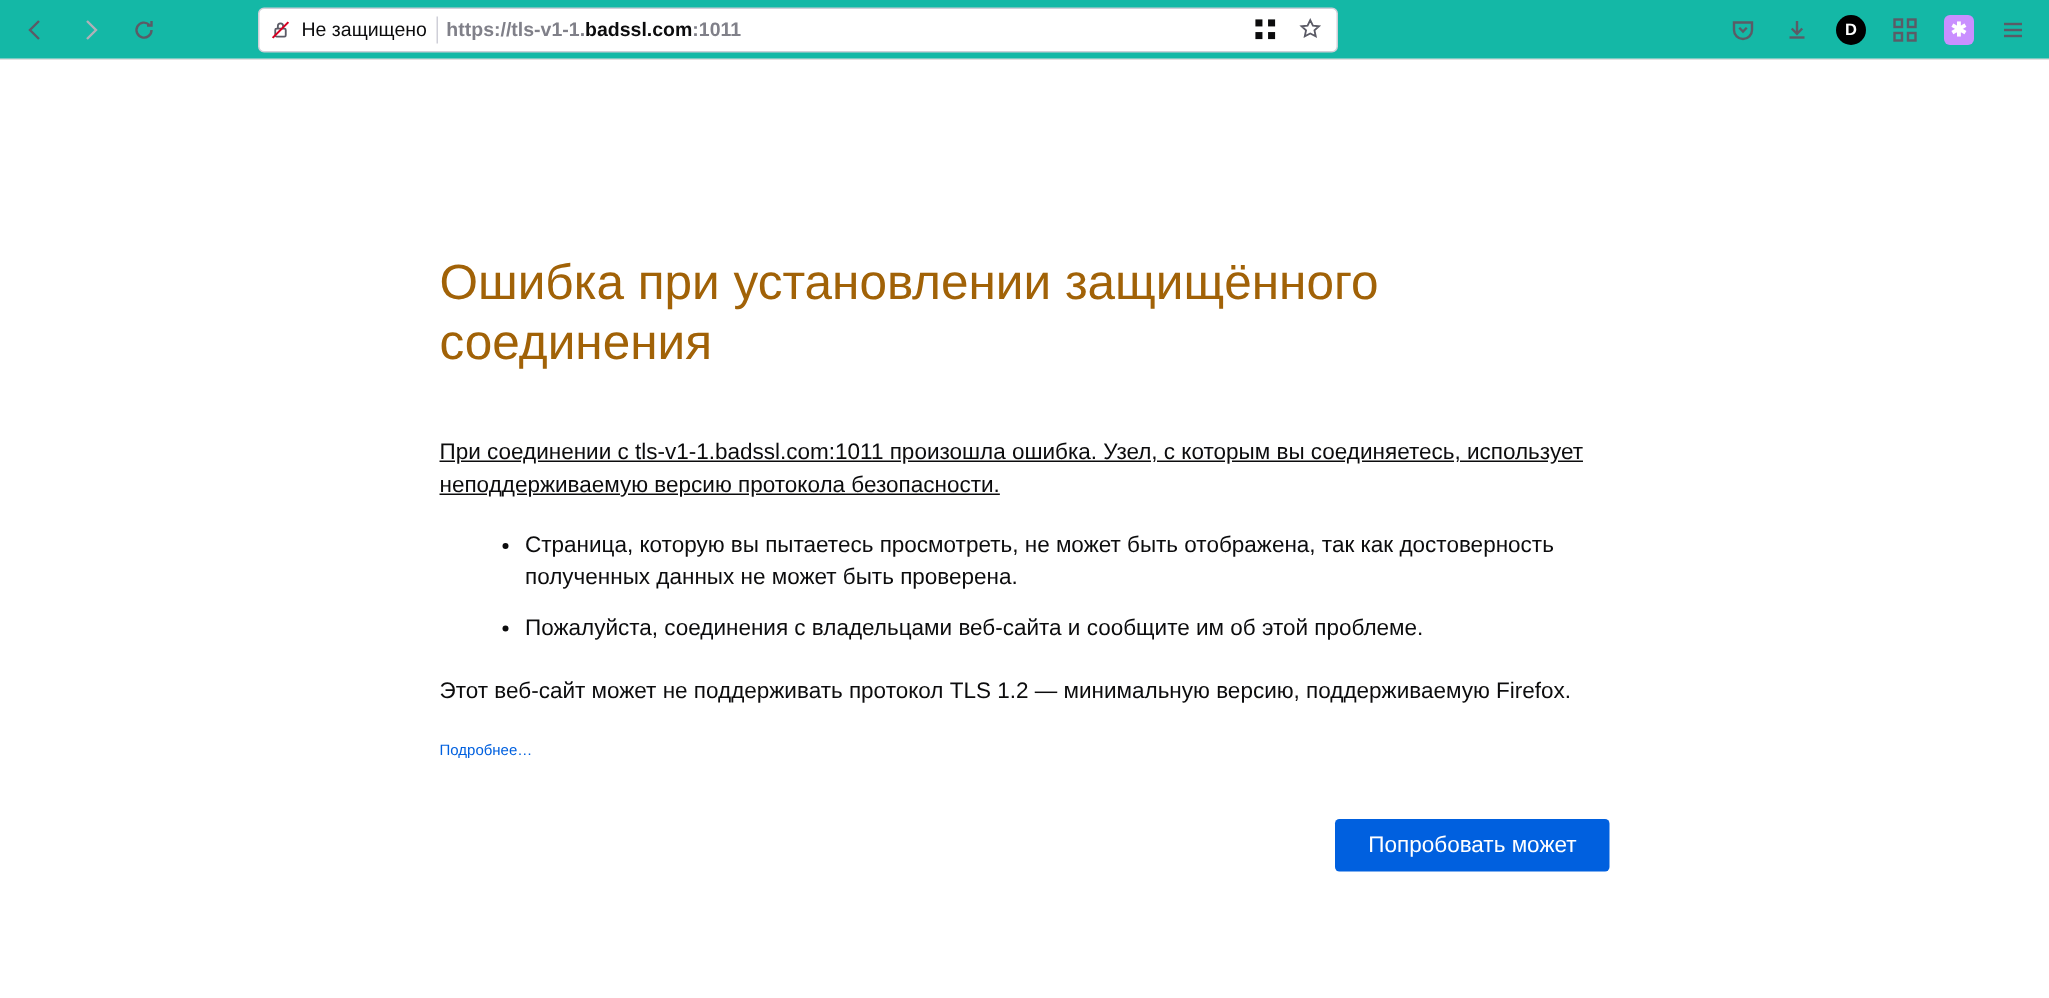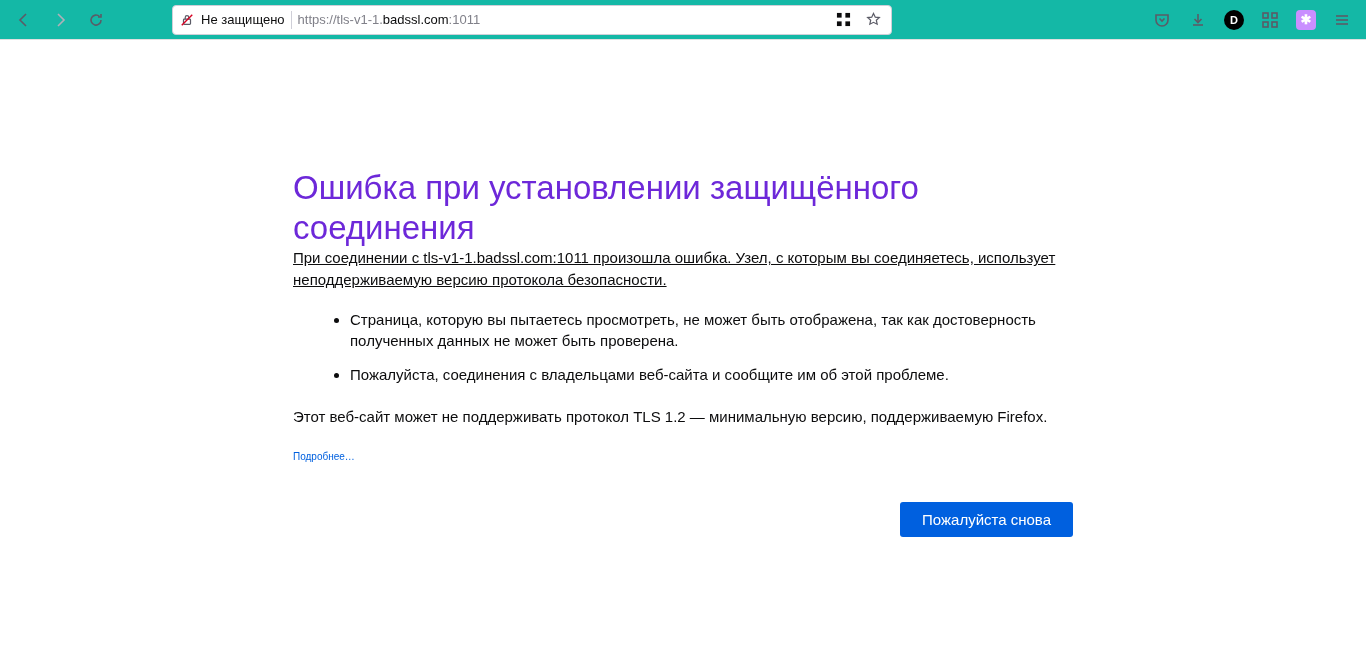--- a/index.html
+++ b/index.html
@@ -31,21 +31,21 @@
     display: flex;
     align-items: center;
     padding: 0 6px;
     gap: 6px;
     font-size: 13px;
     background: #fff;
   }
   .lock-slash { display:flex; align-items:center; justify-content:center; width:16px; height:16px; }
   .sec-label { color: #0c0c0d; font-size: 13px; white-space: nowrap; }
   .sec-sep { width:1px; height:18px; background:#cfcfd8; }
-  .url-text { flex:1; white-space:nowrap; overflow:hidden; color:#808089; font-size:13px; }
+  .url-text { flex:1; white-space:nowrap; overflow:hidden; color:#808089; font-size:13px;font-weight:bold; }
   .url-text .host { color:#0c0c0d; }
   .url-end-btn { width:24px; height:24px; display:flex; align-items:center; justify-content:center; color:#5b5b66; }
   .url-end-btn svg { width:15px; height:15px; }
   .toolbar-right { margin-left:auto; display:flex; align-items:center; gap:4px; }
   .ext-badge {
     width:20px;height:20px;border-radius:50%;background:#000;color:#fff;
     display:flex;align-items:center;justify-content:center;font-size:11px;font-weight:600;
   }
   .ext-purple {
     width:20px;height:20px;border-radius:4px;background:#c98fff;color:#fff;
@@ -57,21 +57,22 @@
     display:flex;
     justify-content:center;
   }
   .container {
     width: 780px;
     margin-top: 128px;
   }
   h1.title {
     font-size: 33px;
     font-weight: 400;
-    color:#6d28d9;
+    color:#a16207;
+    margin-bottom: 44px;
     line-height: 1.2;
   }
   p.desc, p.errcode, p.tls, ul.list li {
     font-size: 15px;
     line-height: 1.45;
     color:#0c0c0d;
   }
   p.desc { margin-bottom: 18px; text-decoration: underline; }
   p.errcode { margin-bottom: 34px; }
   ul.list { list-style: disc; padding-left: 40px; margin-bottom: 20px; }
@@ -185,16 +186,16 @@
     <ul class="list">
       <li>Страница, которую вы пытаетесь просмотреть, не может быть отображена, так как достоверность полученных данных не может быть проверена.</li>
       <li>Пожалуйста, соединения с владельцами веб-сайта и сообщите им об этой проблеме.</li>
     </ul>
 
     <p class="tls">Этот веб-сайт может не поддерживать протокол TLS 1.2 — минимальную версию, поддерживаемую Firefox.</p>
 
     <a href="#" class="more">Подробнее…</a>
 
     <div class="btn-row">
-      <button class="retry">Пожалуйста снова</button>
+      <button class="retry">Попробовать может</button>
     </div>
   </div>
 </div>
 
 </body></html>

